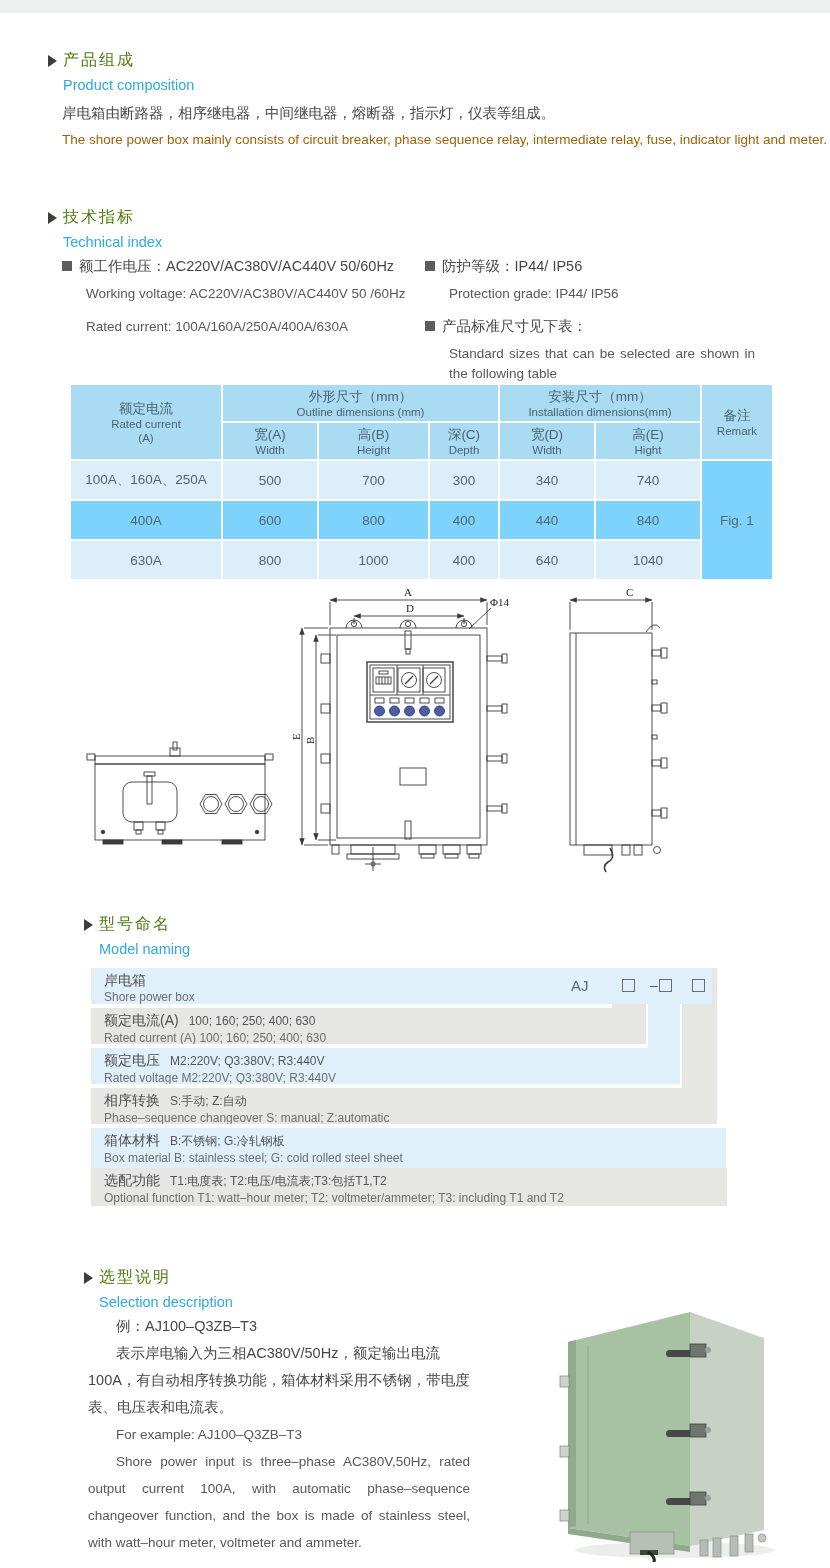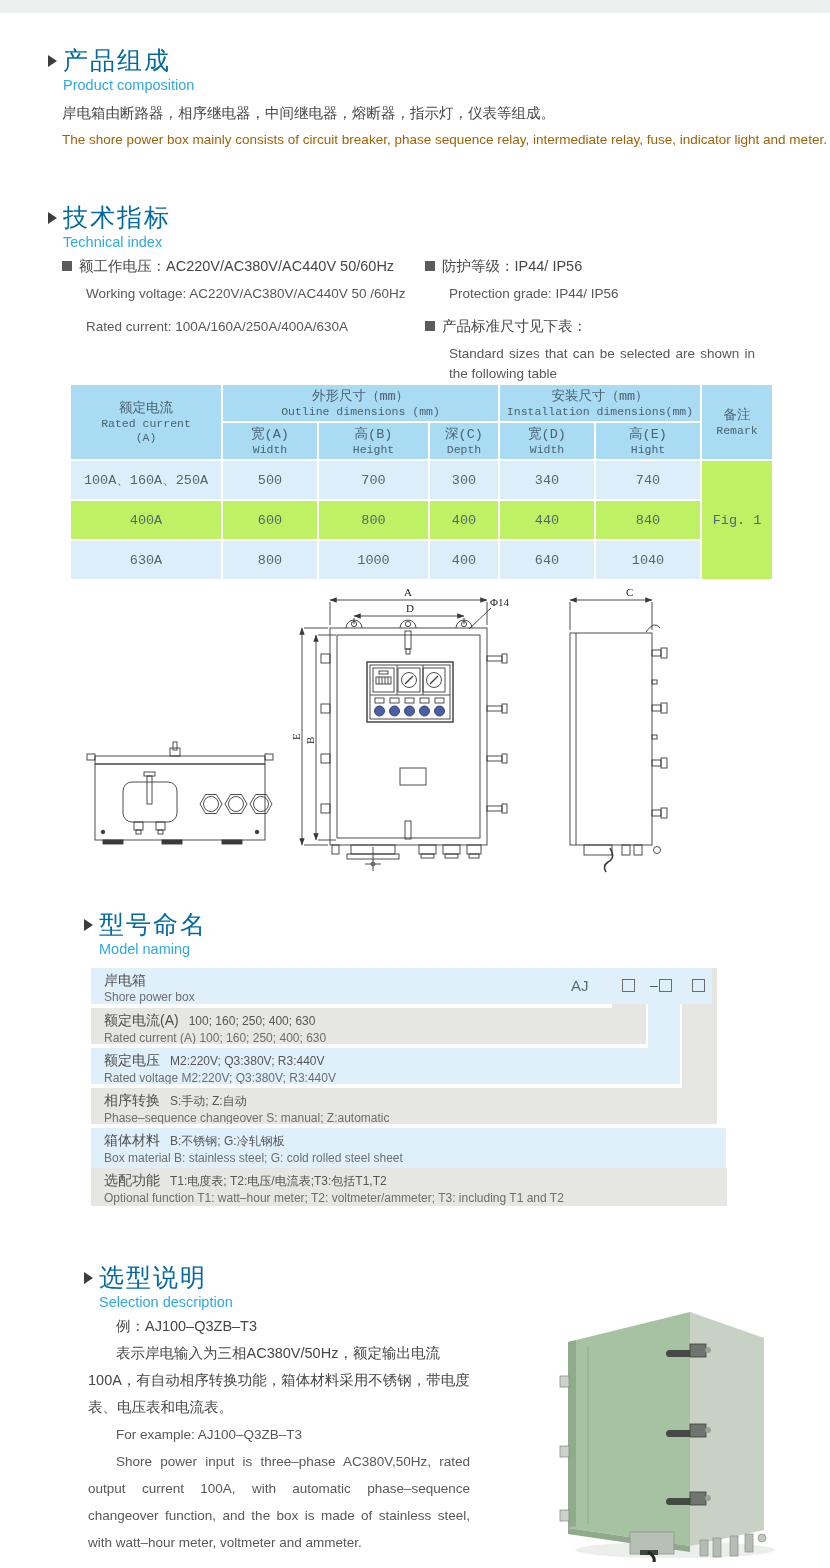--- a/index.html
+++ b/index.html
@@ -3,44 +3,44 @@
 <meta charset="utf-8">
 <style>
   * { margin:0; padding:0; box-sizing:border-box; }
   body { background:#ffffff; font-family:"Liberation Sans", sans-serif; }
   .page { position:relative; width:830px; height:1568px; background:#fff; overflow:hidden; margin:0 auto; }
   .top-strip { position:absolute; left:0; top:0; width:830px; height:13px; background:#eef0ef; }
 
   
   .sec-head { position:absolute; display:flex; }
   .tri { width:0; height:0; border-left:9px solid #3c3c3c; border-top:6px solid transparent; border-bottom:6px solid transparent; margin:9px 6px 0 0; flex:0 0 auto; }
-  .sec-title { font-size:25px; color:#0369a1; letter-spacing:2px; line-height:28px; }
+  .sec-title { font-size:16px; color:#4d7c0f; letter-spacing:2px; line-height:28px; }
   .sec-sub { font-size:14.5px; color:#2fa9e1; margin-top:3px; }
 
   .cn-body { position:absolute; font-size:14.5px; color:#474747; }
   .en-body { position:absolute; font-size:13.5px; color:#a16207; }
 
   
   .bullets { position:absolute; left:62px; top:257px; width:706px; }
   .bul-col { position:absolute; top:0; }
   .bul-item { margin-bottom:13px; }
   .bul-cn { display:flex; gap:7px; font-size:14.5px; color:#474747; line-height:19px; }
   .sq { width:10px; height:10px; background:#5c5c5c; margin-top:4px; flex:0 0 auto; }
   .bul-en { margin:8px 0 12px 24px; font-size:13.5px; color:#585858; line-height:20px; }
   .just { text-align:justify; width:306px; }
 
   
-  .size-table { position:absolute; left:69px; top:383px; border-collapse:separate; border-spacing:2px;font-family:Liberation Mono, monospace; }
+  .size-table { position:absolute; left:69px; top:383px; border-collapse:separate; border-spacing:2px; }
   .size-table th, .size-table td { text-align:center; vertical-align:middle; font-weight:normal; }
   .size-table th { background:#a9dbf3; color:#4b6371; }
   .hcn { font-size:13.5px; display:block; line-height:17px; }
   .hen { font-size:11.5px; display:block; line-height:14px; }
   .size-table td { font-size:13.5px; color:#546770; }
   .bgA { background:#dceefa; }
-  .bgB { background:#bef264; }
+  .bgB { background:#7dd3fc; }
   .c1 { width:150px; } .c2 { width:94px; } .c3 { width:109px; } .c4 { width:68px; }
   .c5 { width:94px;margin-top:36px; } .c6 { width:104px; } .c7 { width:70px; }
   .hr1 { height:36px; } .hr2 { height:36px; } .br { height:38px; }
 
   
   .drawings { position:absolute; left:70px; top:578px; }
   .drawings text { font-family:"Liberation Serif", serif; font-size:11px; fill:#222; }
 
   
   .model { position:absolute; left:91px; top:968px; width:640px; height:238px; }

